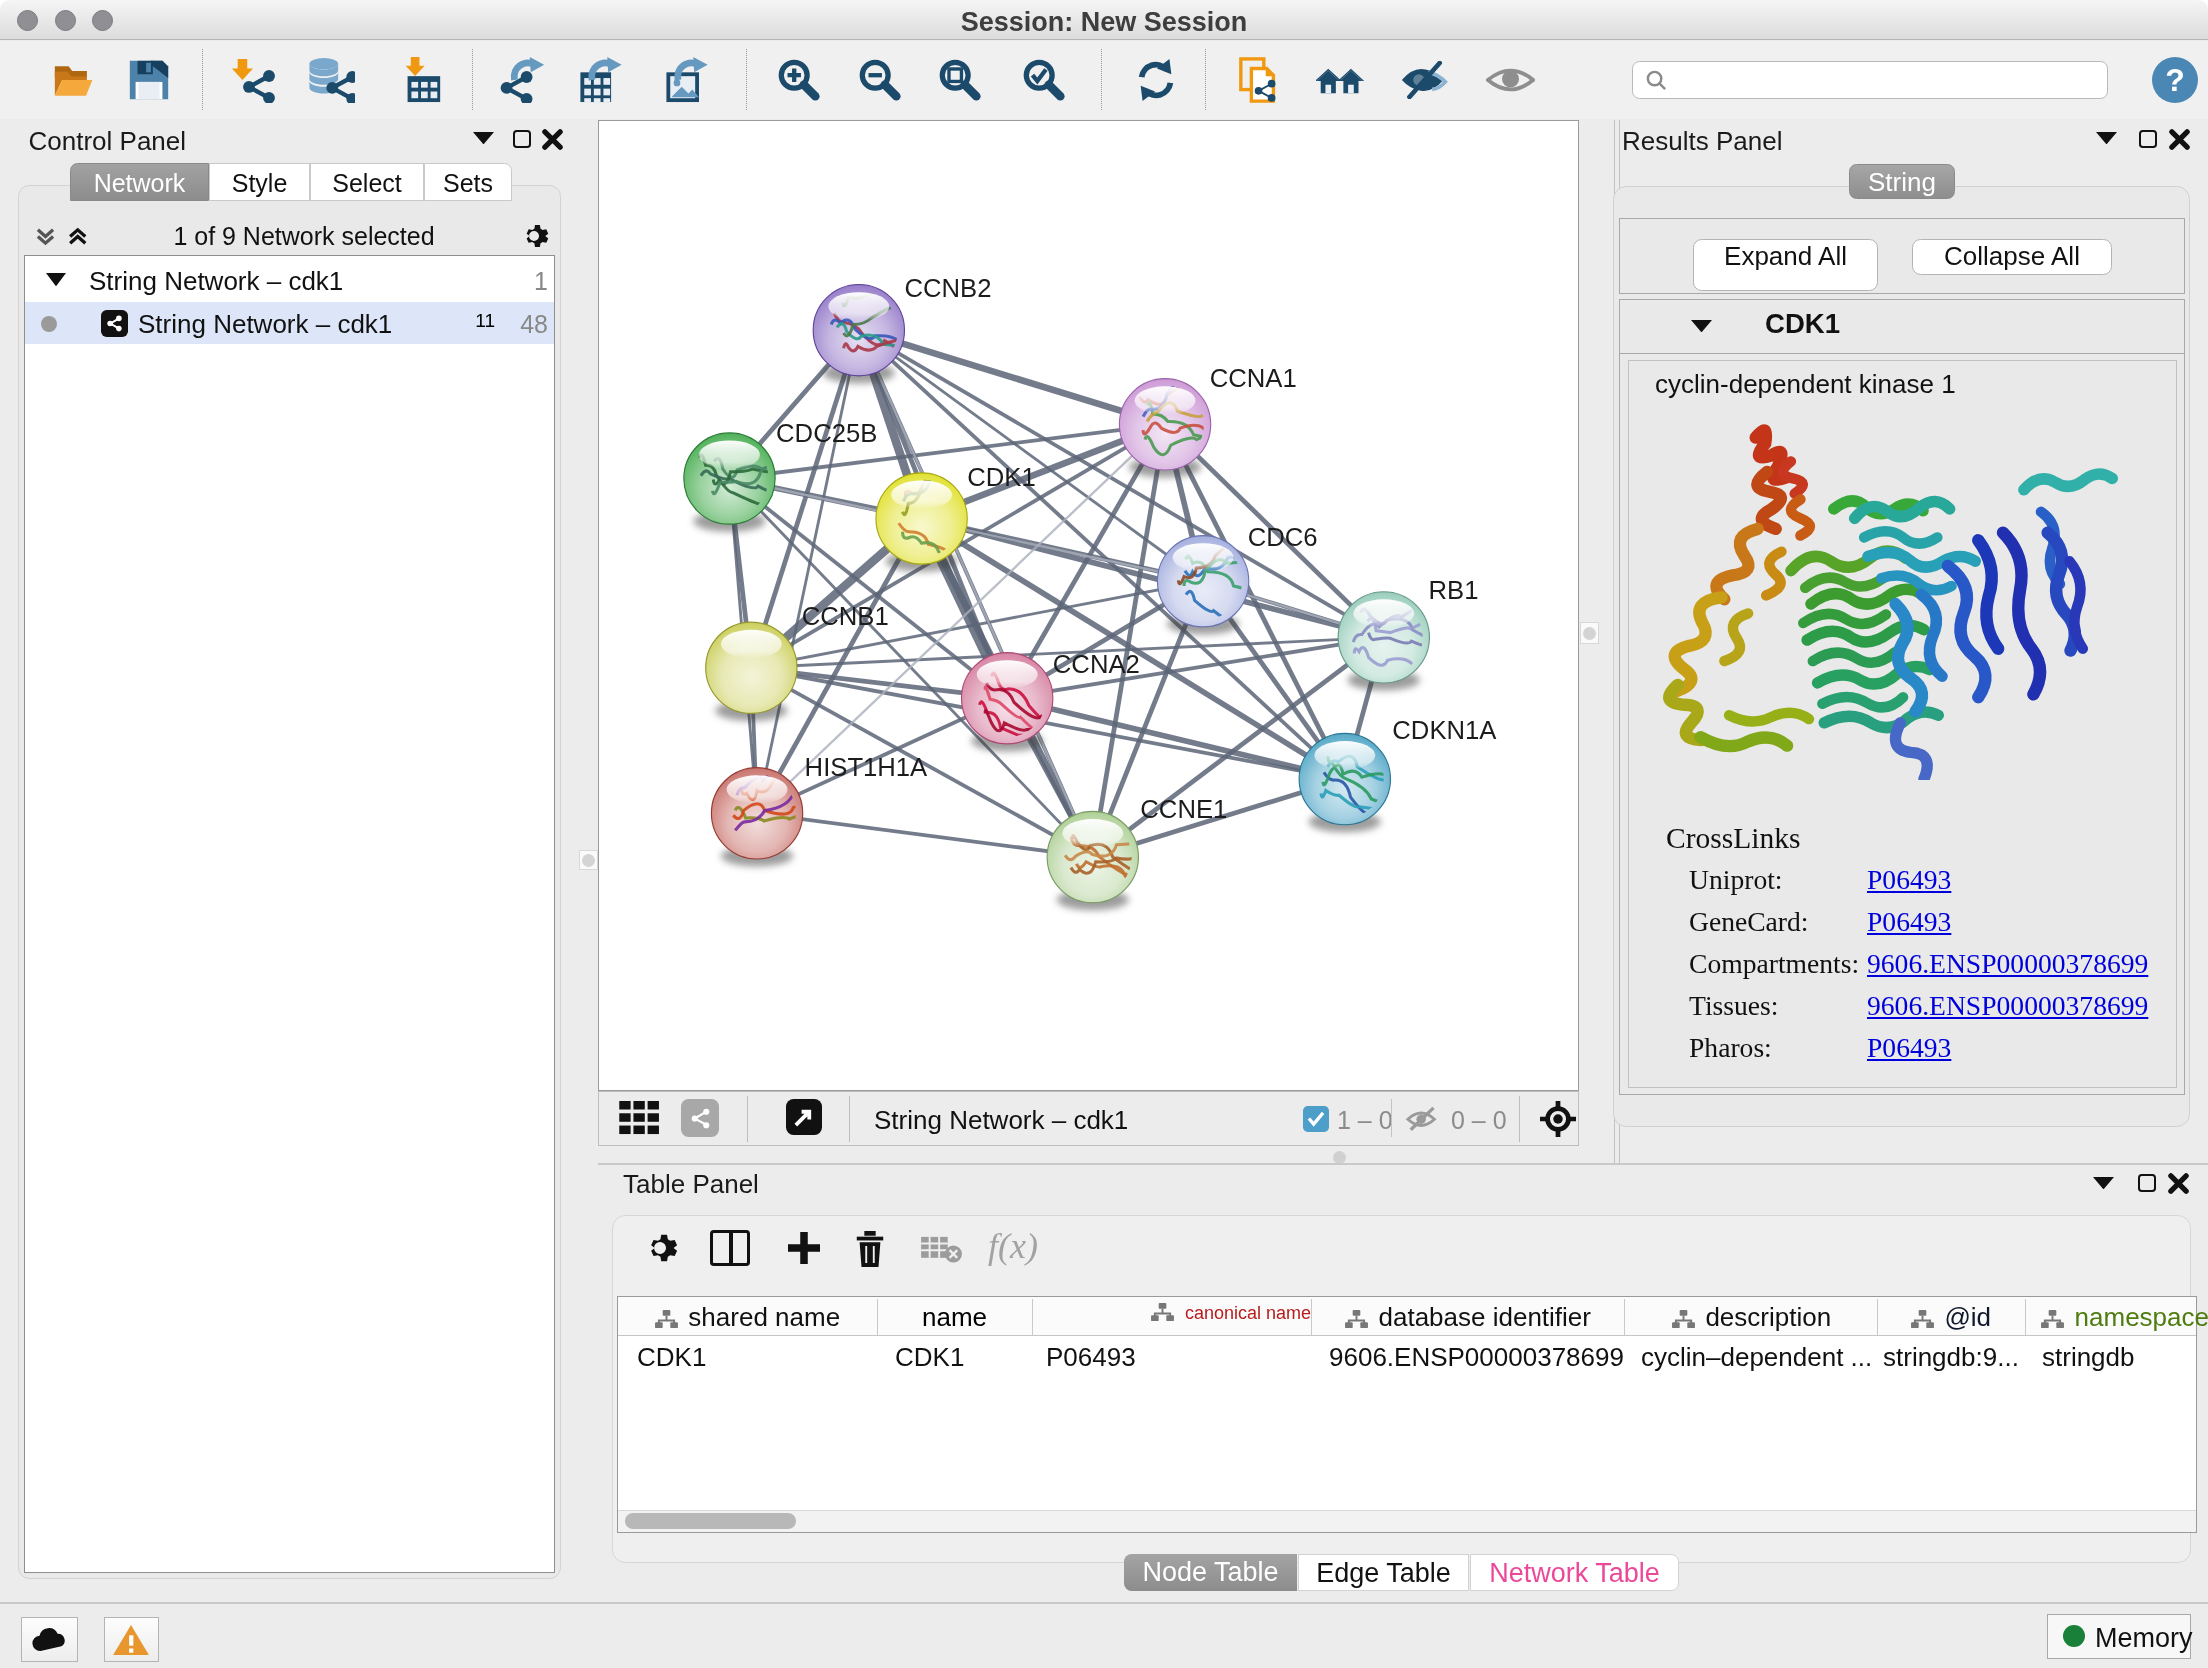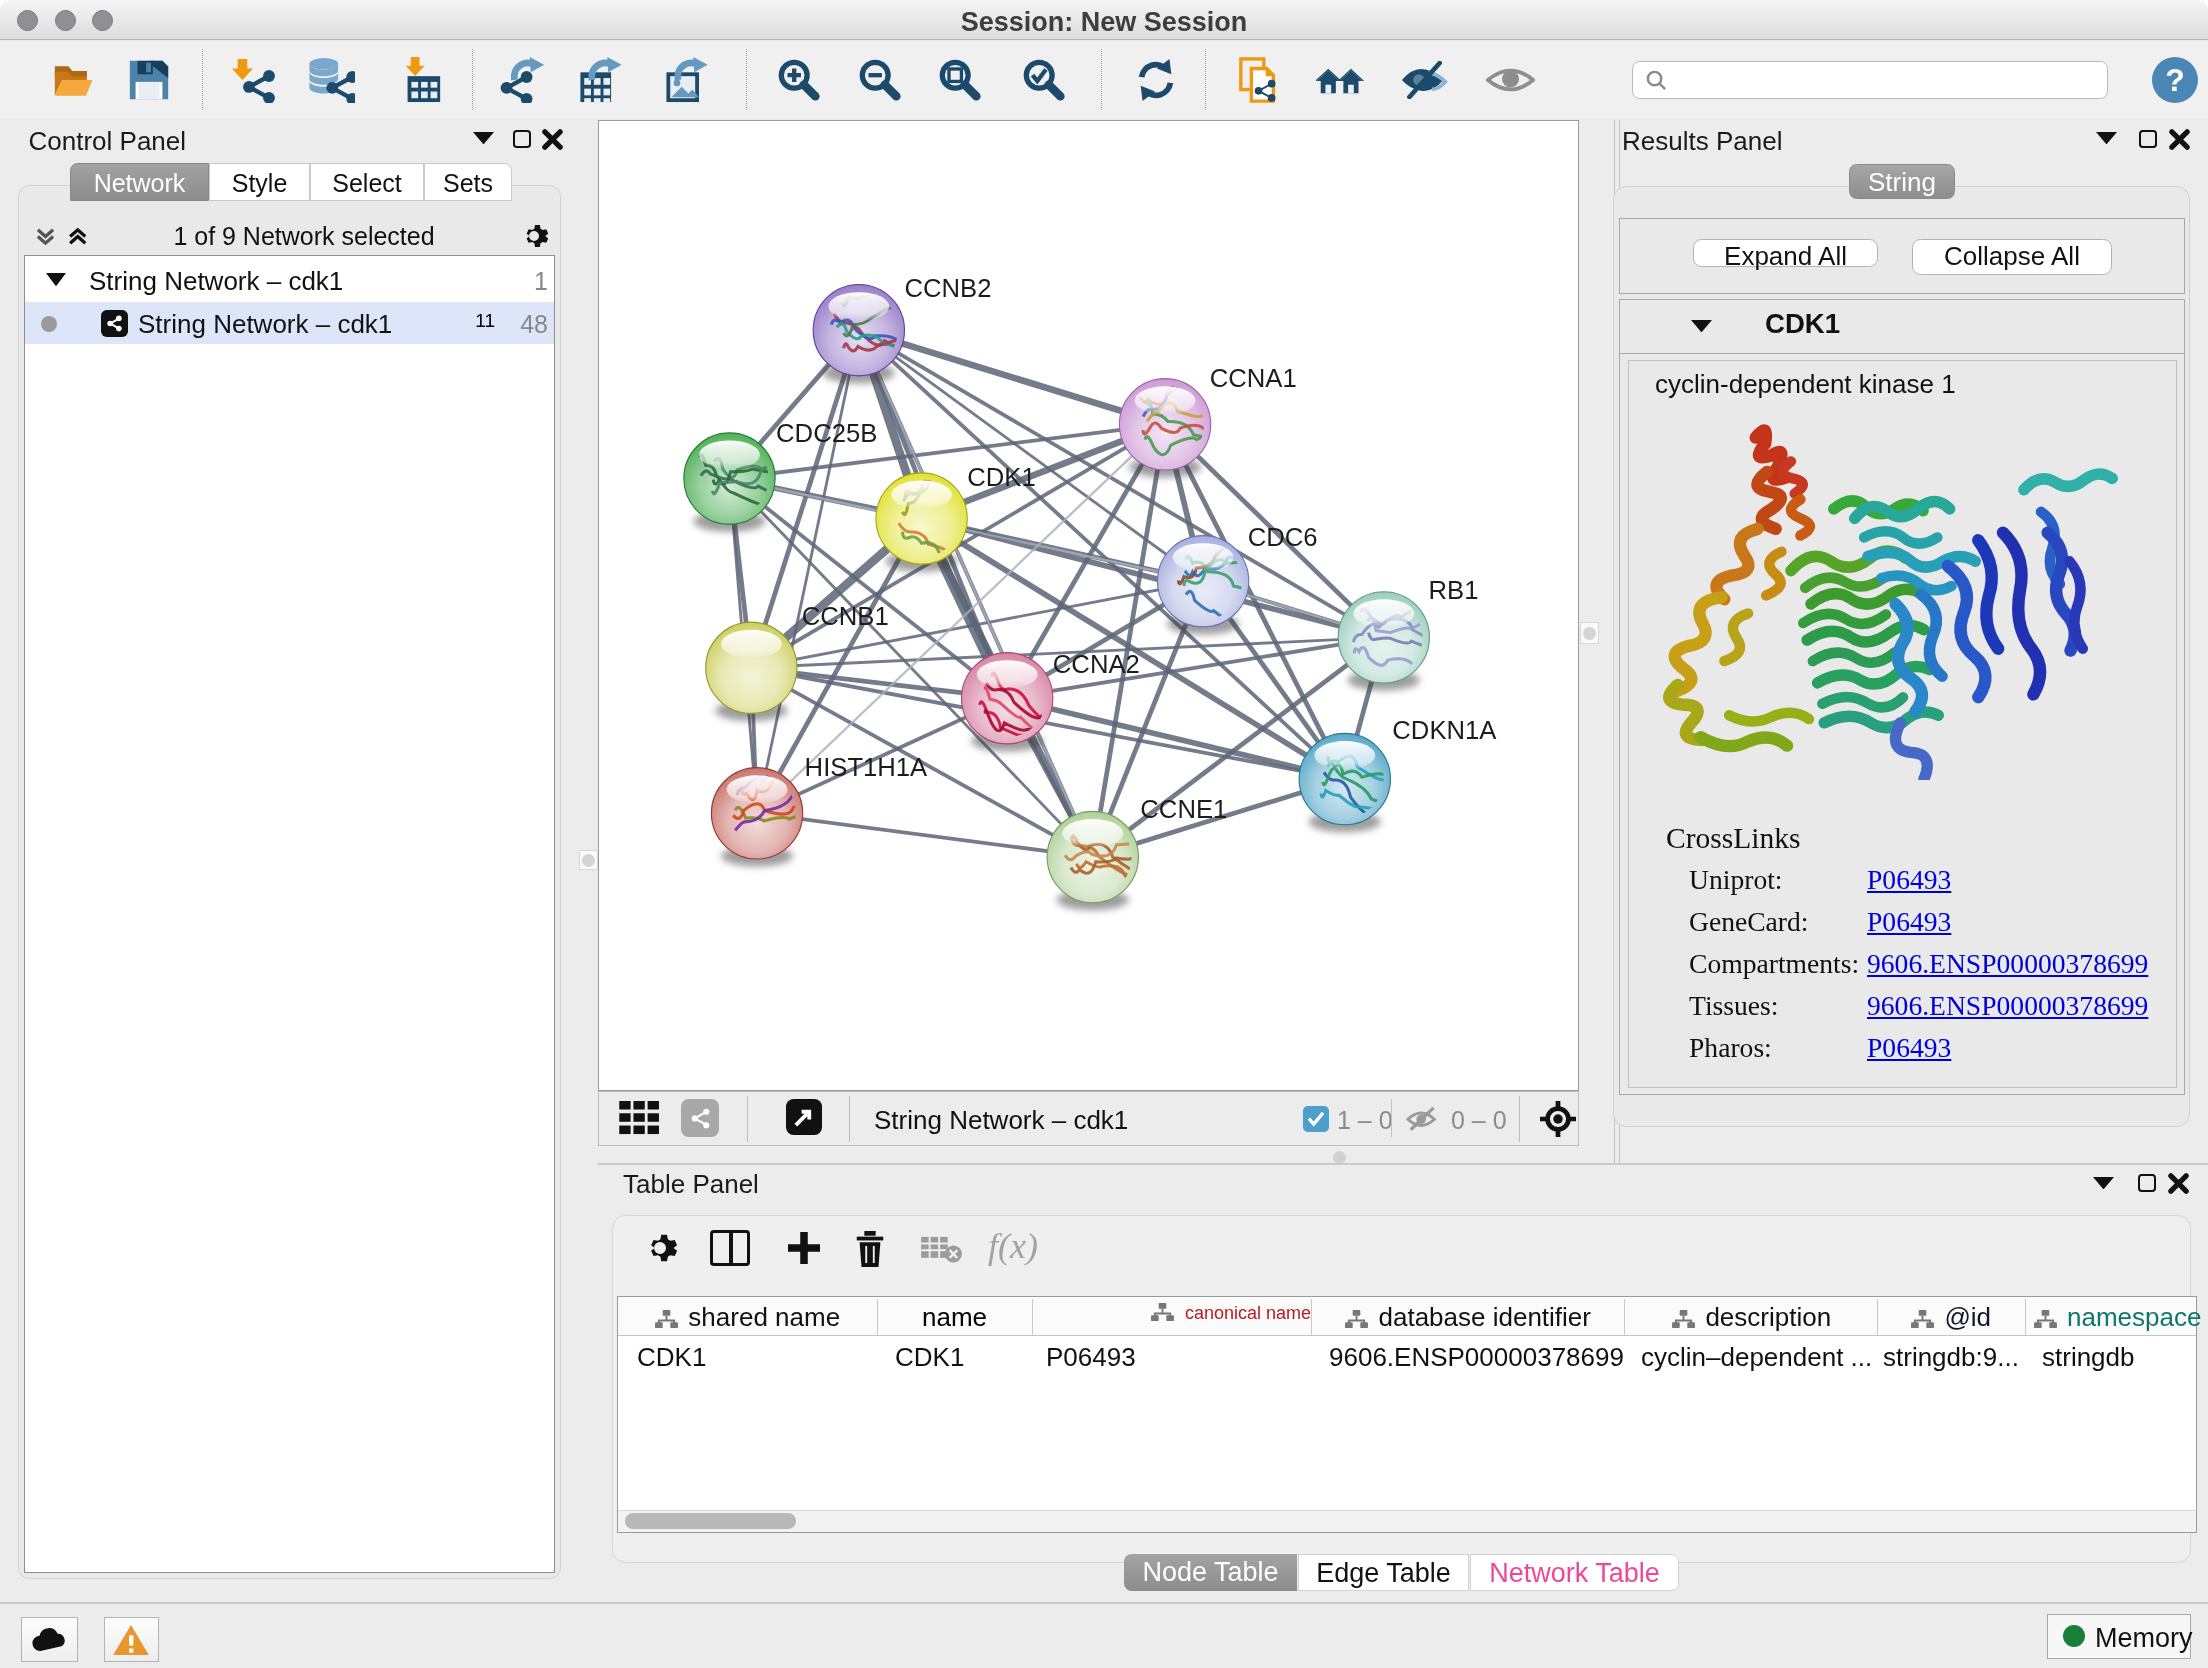--- a/index.html
+++ b/index.html
@@ -584,21 +584,21 @@
 <svg style="position:absolute;left:2096px;top:132px" width="21" height="12.4" viewBox="0 0 22 13">
     <polygon points="0,0 22,0 11.0,13" fill="#111"></polygon>
   </svg>
 <div style="position:absolute;left:2139px;top:130px;width:18px;height:18px;border:2.9px solid #111;border-radius:3.8px"></div>
 <svg style="position:absolute;left:2169px;top:129px" width="21" height="21" viewBox="0 0 22 22">
     <path d="M3 3 L19 19 M19 3 L3 19" stroke="#111" stroke-width="5.5" stroke-linecap="round"></path>
   </svg>
 <div class="abs" style="left:1613px;top:186px;width:577px;height:941px;background:#e9e9e9;border:1px solid #d0d0d0;border-radius:13.3px"></div>
 <div class="abs" style="left:1849px;top:164px;width:106px;height:35px;background:linear-gradient(#a6a6a6,#8e8e8e);border:1px solid #8a8a8a;border-radius:7.6px;color:#fff;font-size:26px;text-align:center;line-height:35px">String</div>
 <div class="abs" style="left:1619px;top:218px;width:566px;height:76px;border:1px solid #a8a8a8"></div>
-<div class="abs" style="left:1693px;top:239px;width:185px;height:28px;background:#fff;border:1.9px solid #b4b4b4;border-radius:8.6px;font-size:26px;text-align:center;line-height:33px;color:#111">Expand All</div>
+<div class="abs" style="left:1693px;top:239px;width:185px;height:52px;background:#fff;border:1.9px solid #b4b4b4;border-radius:8.6px;font-size:26px;text-align:center;line-height:33px;color:#111">Expand All</div>
 <div class="abs" style="left:1912px;top:239px;width:200px;height:36px;background:#fff;border:1.9px solid #b4b4b4;border-radius:8.6px;font-size:26px;text-align:center;line-height:33px;color:#111">Collapse All</div>
 <div class="abs" style="left:1619px;top:299px;width:566px;height:796px;border:1px solid #a8a8a8"></div>
 <svg style="position:absolute;left:1691px;top:320px" width="21" height="12.4" viewBox="0 0 22 13">
     <polygon points="0,0 22,0 11.0,13" fill="#111"></polygon>
   </svg>
 <div class="abs" style="left:1619px;top:299px;width:566px;height:55px;border-bottom:1px solid #a8a8a8"></div>
 <div class="abs" style="left:1765px;top:308px;font-size:27.6px;font-weight:bold;color:#111">CDK1</div>
 <div class="abs" style="left:1628px;top:360px;width:549px;height:728px;border:1px solid #c2c2c2"></div>
 <div class="abs" style="left:1655px;top:369px;font-size:26px;color:#111">cyclin-dependent kinase 1</div>
 <svg width="561" height="371" viewBox="0 0 590 390" style="position:absolute;left:1615px;top:409px">
@@ -722,21 +722,21 @@
       </svg></span>description</div>
 <div class="abs" style="left:2025px;top:1299px;height:36px;border-left:1px solid #c9c9c9"></div>
 <div class="abs" style="left:1877px;top:1302px;width:147px;text-align:center;font-size:26px;color:#0f172a;white-space:nowrap;overflow:hidden"><span style="display:inline-block;vertical-align:-3.8px;margin-right:9.5px"><svg width="25" height="21" viewBox="0 0 26 22">
         <g fill="#777">
           <rect x="9" y="1" width="8" height="6" rx="1"></rect>
           <rect x="1" y="14" width="8" height="6" rx="1"></rect>
           <rect x="17" y="14" width="8" height="6" rx="1"></rect>
           <path d="M12 7 h2 v4 h-2z M4 11 h18 v2 H4z M4 11 h2 v4 h-2z M20 11 h2 v4 h-2z"></path>
         </g>
       </svg></span>@id</div>
-<div class="abs" style="left:2025px;top:1302px;width:184px;text-align:center;font-size:26px;color:#0f766e;white-space:nowrap;overflow:hidden"><span style="display:inline-block;vertical-align:-3.8px;margin-right:9.5px"><svg width="25" height="21" viewBox="0 0 26 22">
+<div class="abs" style="left:2025px;top:1302px;width:184px;text-align:right;font-size:26px;color:#4d7c0f;white-space:nowrap;overflow:hidden"><span style="display:inline-block;vertical-align:-3.8px;margin-right:9.5px"><svg width="25" height="21" viewBox="0 0 26 22">
         <g fill="#777">
           <rect x="9" y="1" width="8" height="6" rx="1"></rect>
           <rect x="1" y="14" width="8" height="6" rx="1"></rect>
           <rect x="17" y="14" width="8" height="6" rx="1"></rect>
           <path d="M12 7 h2 v4 h-2z M4 11 h18 v2 H4z M4 11 h2 v4 h-2z M20 11 h2 v4 h-2z"></path>
         </g>
       </svg></span>namespace</div>
 <div class="abs" style="left:637px;top:1342px;font-size:26px;color:#111">CDK1</div>
 <div class="abs" style="left:895px;top:1342px;font-size:26px;color:#111">CDK1</div>
 <div class="abs" style="left:1046px;top:1342px;font-size:26px;color:#111">P06493</div>

